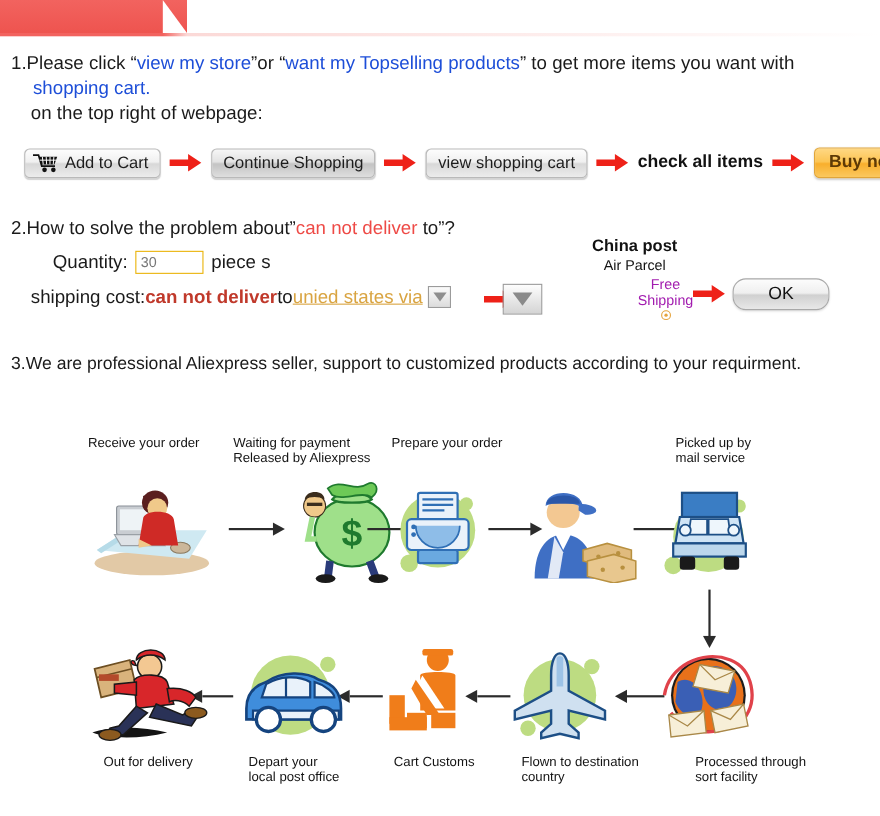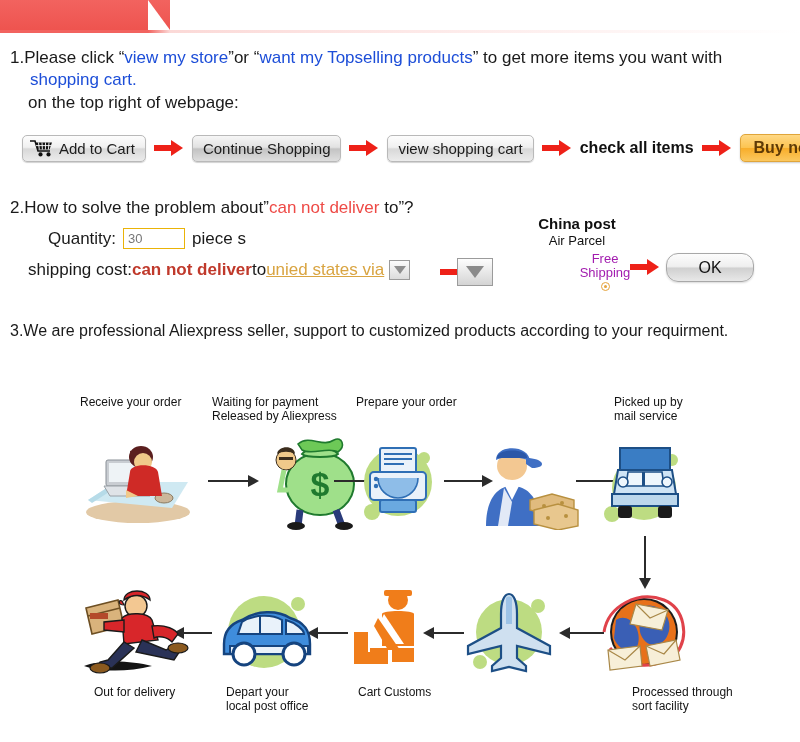--- a/index.html
+++ b/index.html
@@ -323,20 +323,22 @@
   <div class="flow-label" style="left:212px; top:35px;">Waiting for payment
 Released by Aliexpress</div>
   <div class="flow-label" style="left:356px; top:35px;">Prepare your order</div>
   <div class="flow-label" style="left:614px; top:35px;">Picked up by
 mail service</div>
 
   <div class="flow-label" style="left:94px;  top:325px;">Out for delivery</div>
   <div class="flow-label" style="left:226px; top:325px;">Depart your
 local post office</div>
   <div class="flow-label" style="left:358px; top:325px;">Cart Customs</div>
+  <div class="flow-label" style="left:474px; top:325px;">Flown to destination
+country</div>
   <div class="flow-label" style="left:632px; top:325px;">Processed through
 sort facility</div>
 
   <svg class="flow-node" style="left:80px; top:78px;" width="120" height="90" viewBox="0 0 120 90">
     <ellipse cx="58" cy="74" rx="52" ry="11" fill="#e2c9a6"></ellipse>
     <path d="M8 62 L36 44 L108 44 L92 70 Z" fill="#cfe9f2"></path>
     <path d="M8 62 L36 44 L40 47 L12 65 Z" fill="#b6dbe8"></path>
     <rect x="26" y="22" width="34" height="26" rx="2" fill="#c9cdd2" stroke="#8a9097"></rect>
     <rect x="29" y="25" width="28" height="19" fill="#eef3f6"></rect>
     <path d="M24 48 L62 48 L70 58 L30 58 Z" fill="#dfe3e7" stroke="#9aa0a6"></path>

